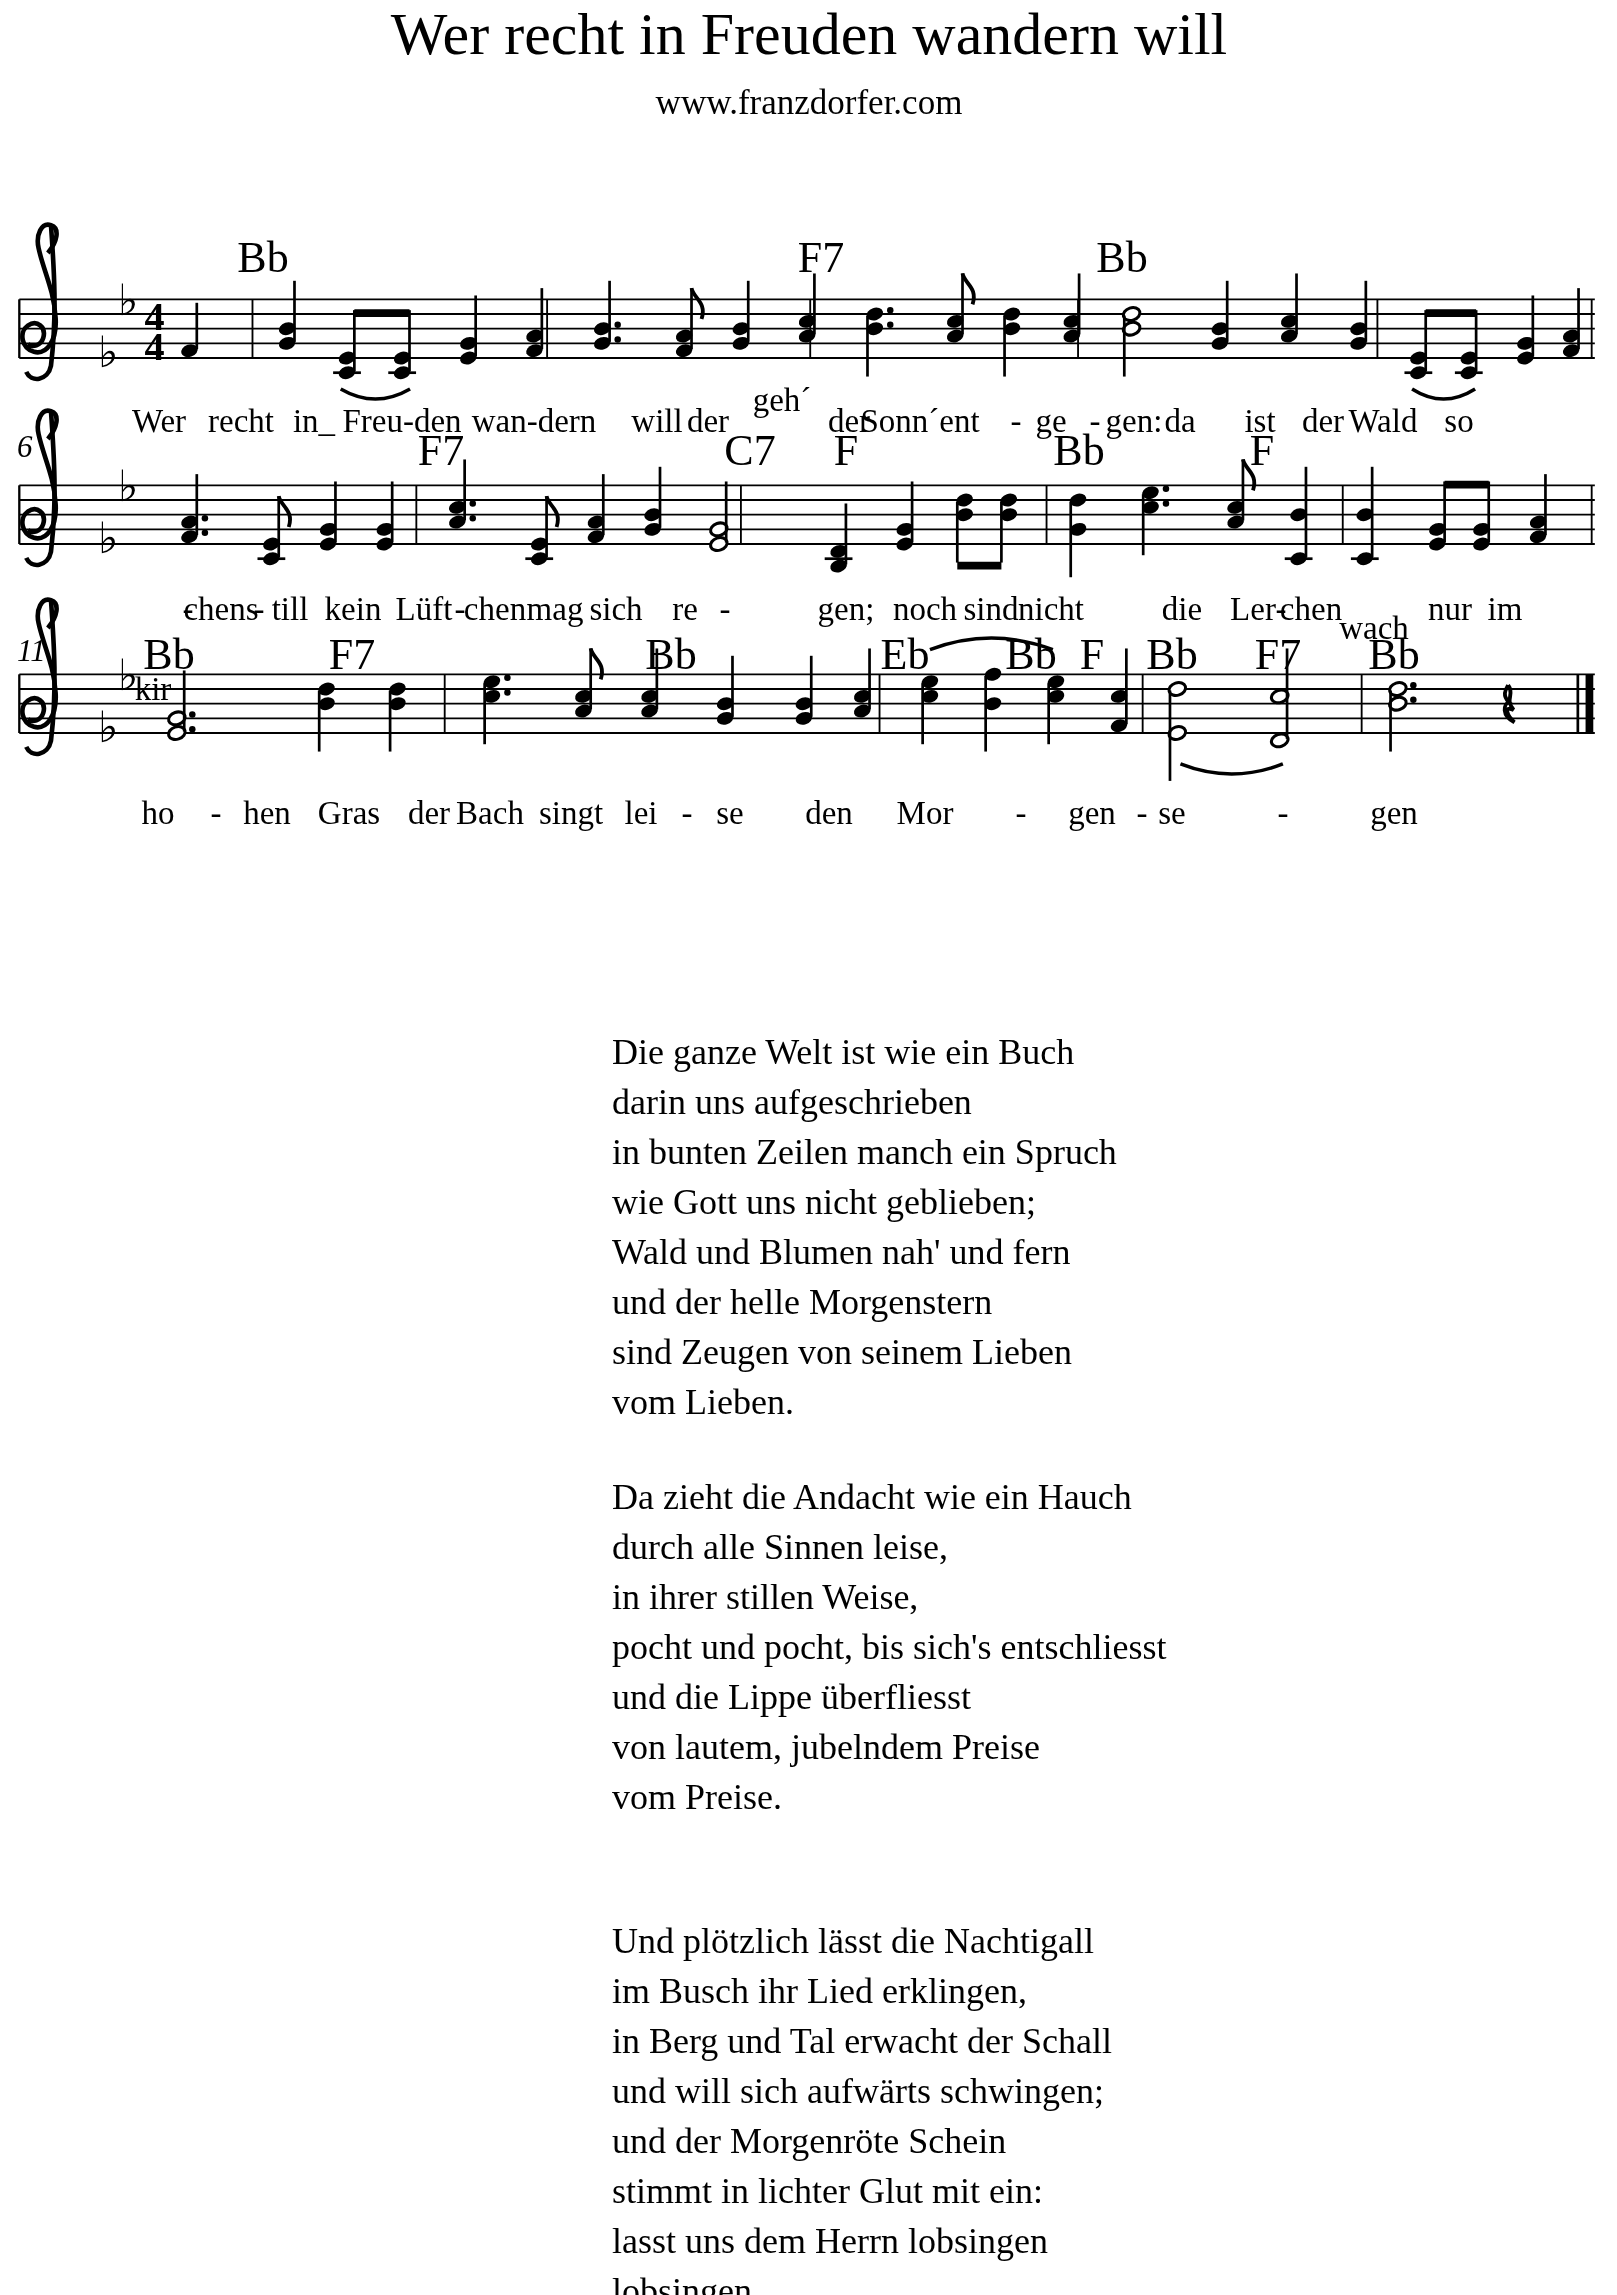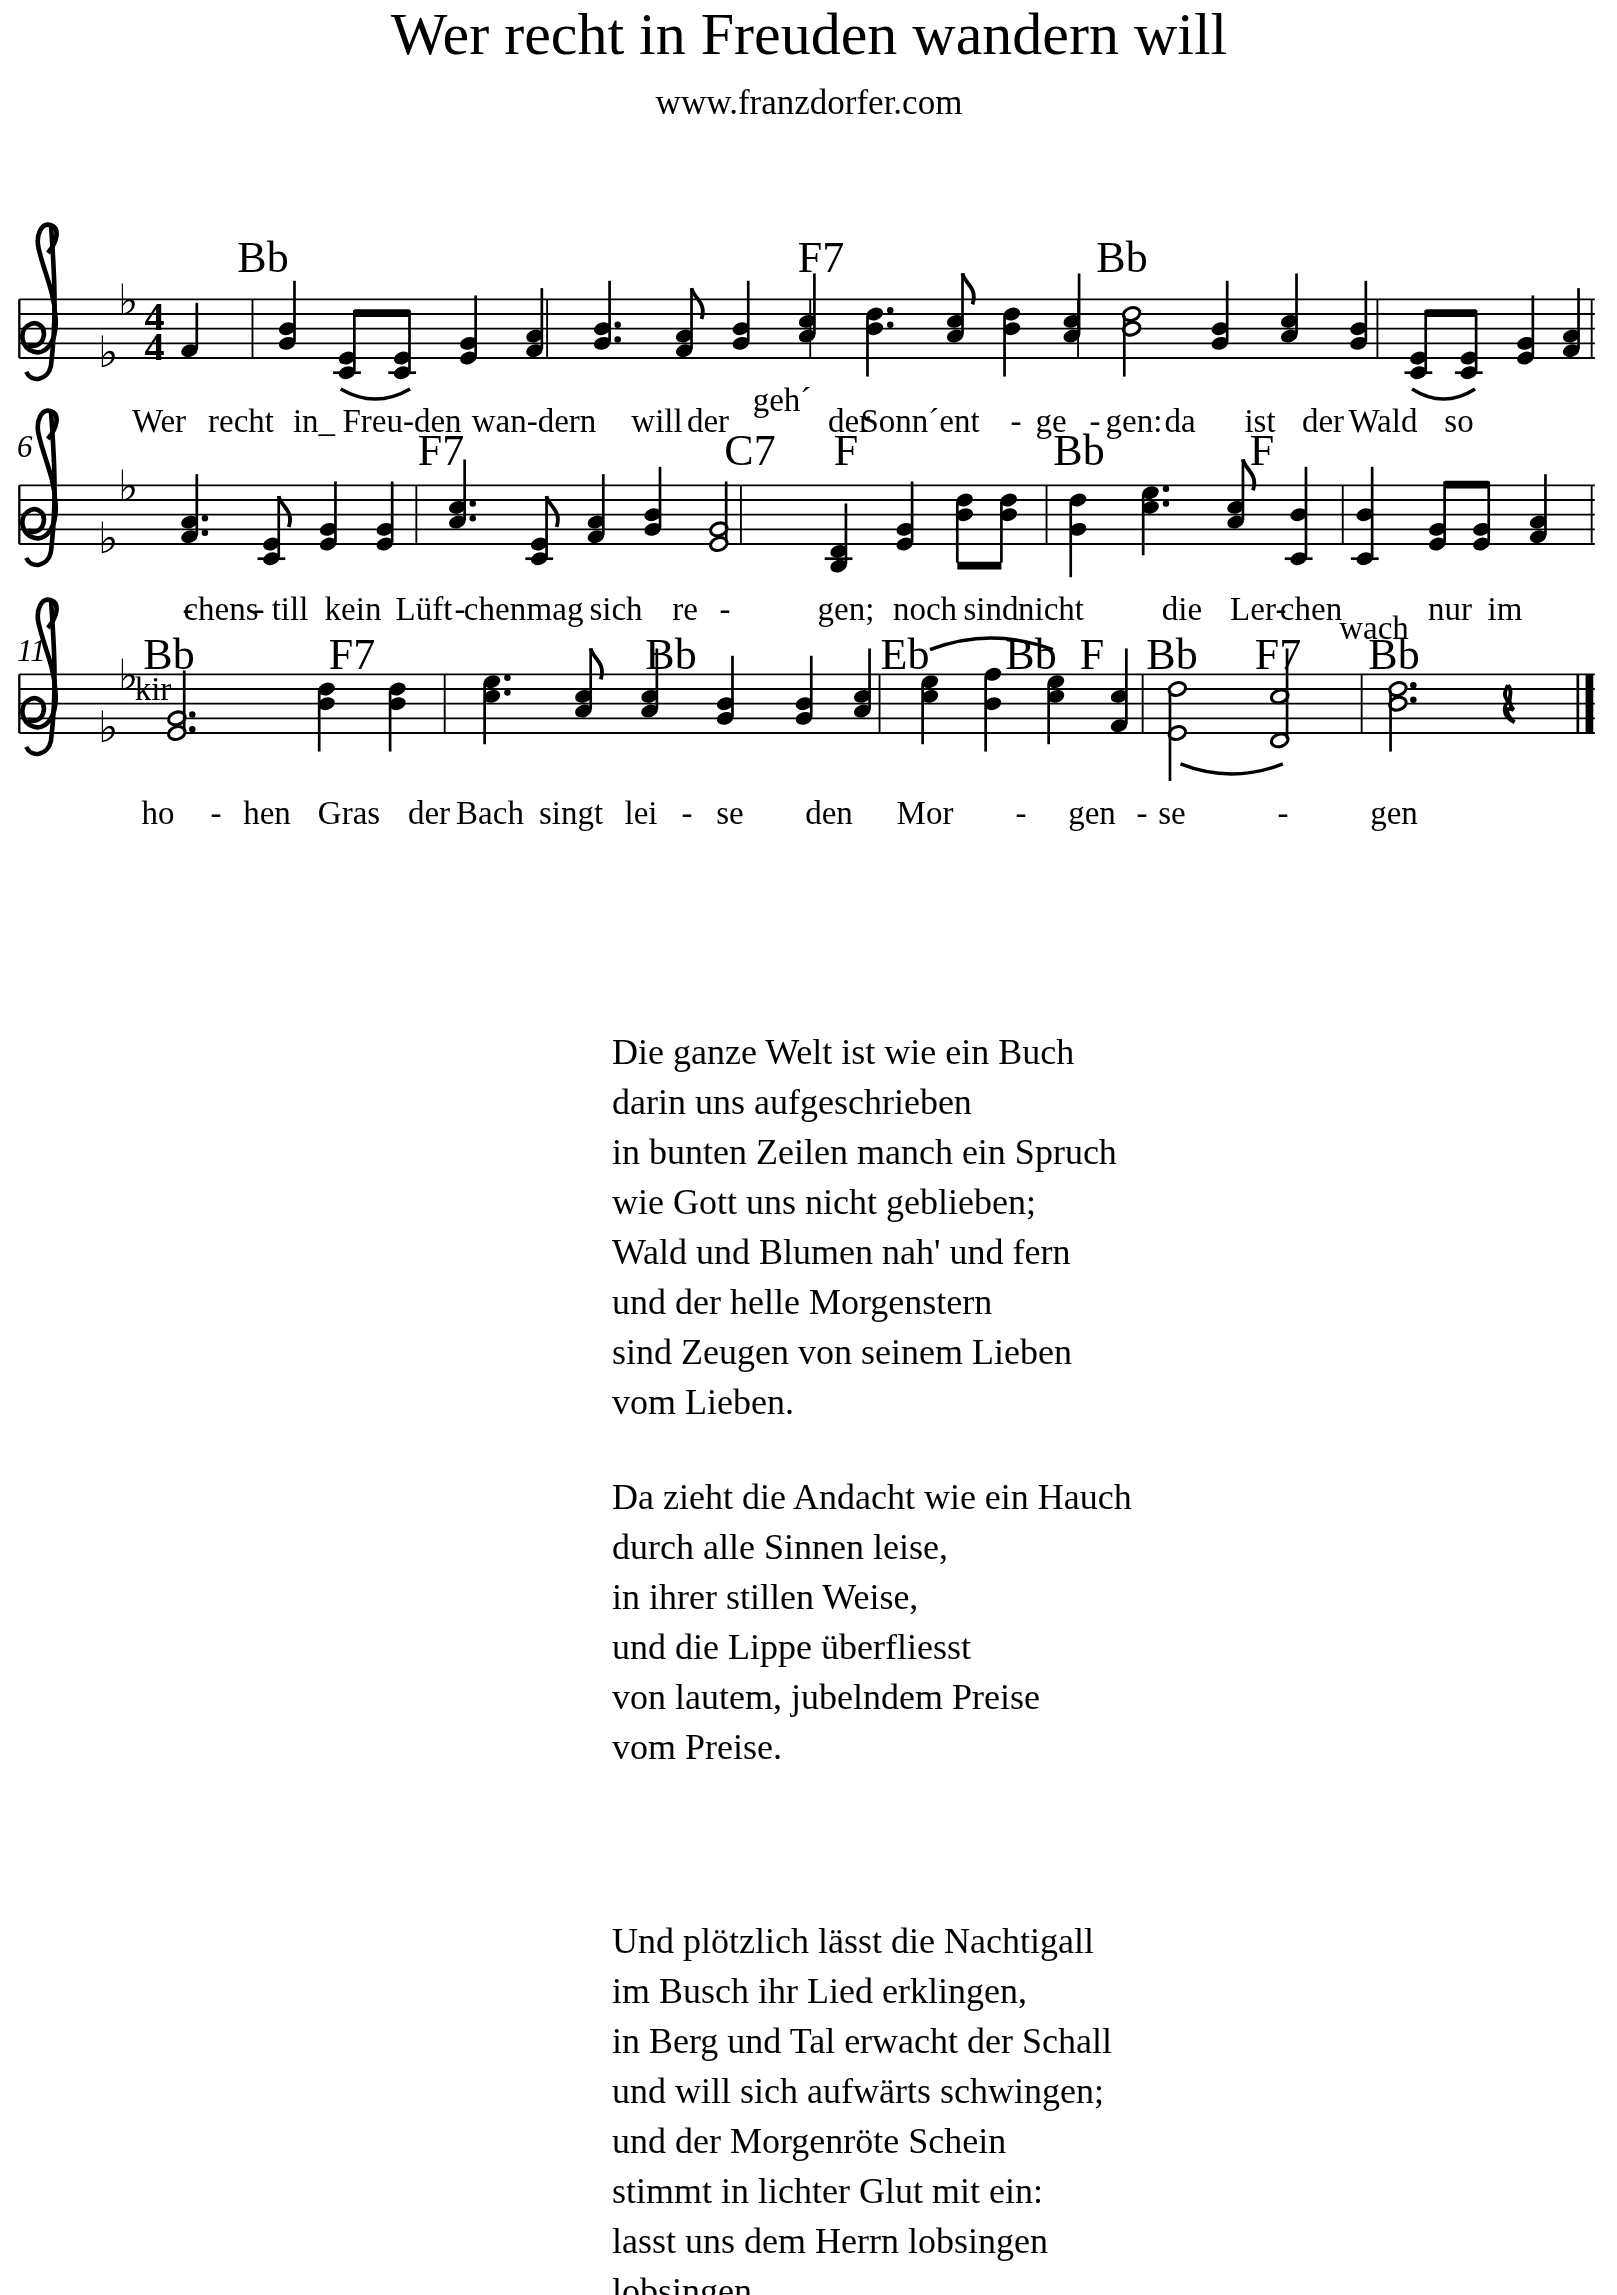--- a/index.html
+++ b/index.html
@@ -391,20 +391,21 @@
     <div class="verse-line">Wald und Blumen nah' und fern</div>
     <div class="verse-line">und der helle Morgenstern</div>
     <div class="verse-line">sind Zeugen von seinem Lieben</div>
     <div class="verse-line">vom Lieben.</div>
   </div>
 
   <div class="verse" style="top:1472px">
     <div class="verse-line">Da zieht die Andacht wie ein Hauch</div>
     <div class="verse-line">durch alle Sinnen leise,</div>
     <div class="verse-line">in ihrer stillen Weise,</div>
+    <div class="verse-line">pocht und pocht, bis sich's entschliesst</div>
     <div class="verse-line">und die Lippe überfliesst</div>
     <div class="verse-line">von lautem, jubelndem Preise</div>
     <div class="verse-line">vom Preise.</div>
   </div>
 
   <div class="verse" style="top:1916px">
     <div class="verse-line">Und plötzlich lässt die Nachtigall</div>
     <div class="verse-line">im Busch ihr Lied erklingen,</div>
     <div class="verse-line">in Berg und Tal erwacht der Schall</div>
     <div class="verse-line">und will sich aufwärts schwingen;</div>

